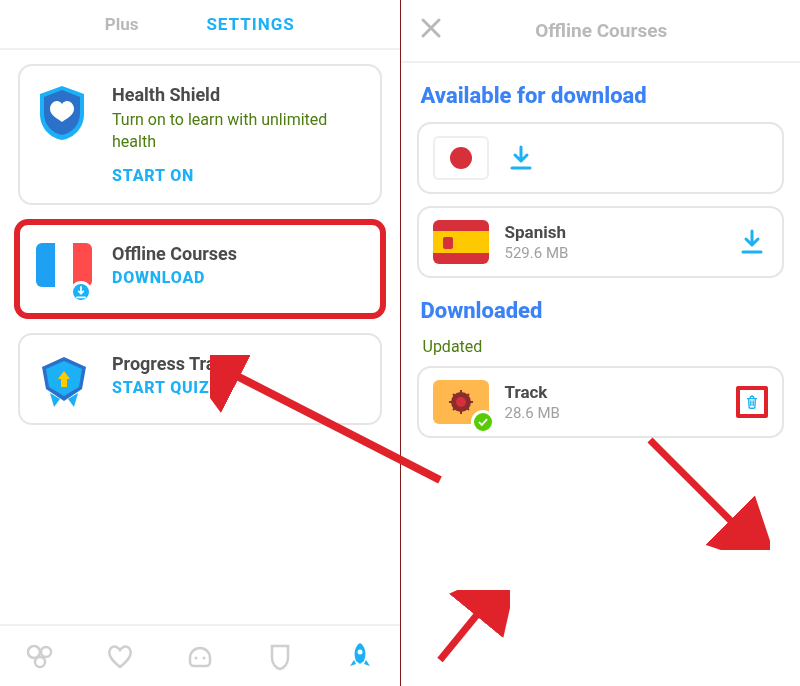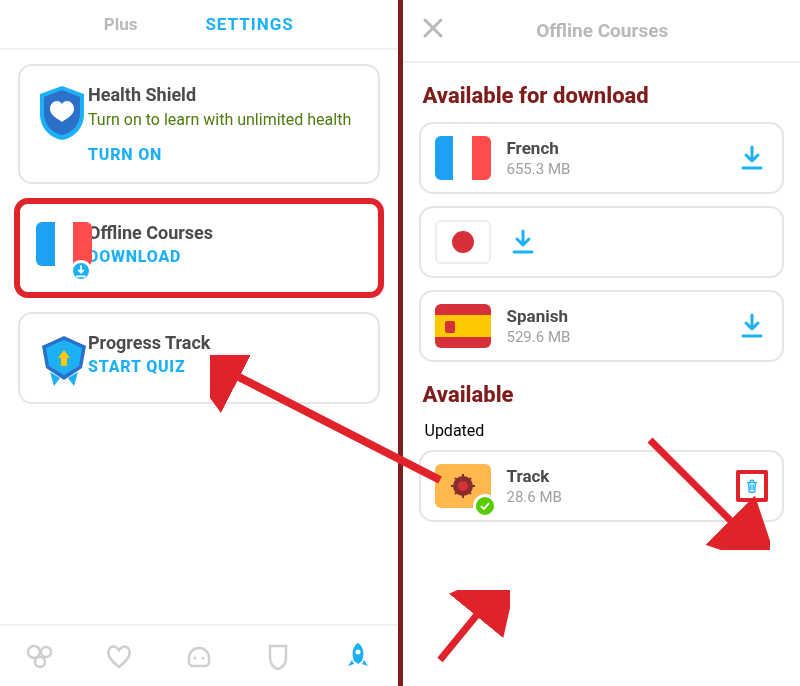--- a/index.html
+++ b/index.html
@@ -6,21 +6,21 @@
   body {
     font-family: -apple-system, BlinkMacSystemFont, "Segoe UI", Roboto, Arial, sans-serif;
     background: #fff;
     width: 800px;
     height: 686px;
     overflow: hidden;
     position: relative;
   }
   .container { display: flex; width: 800px; height: 686px; }
   .panel { flex: 1; position: relative; }
-  .panel-left { border-right: 5px solid #7f1d1d; }
+  .panel-left { border-right: 1px solid #7f1d1d; }
   .tabs {
     display: flex;
     justify-content: center;
     gap: 60px;
     padding: 14px 0;
     border-bottom: 2px solid #f0f0f0;
     font-size: 17px;
     font-weight: 700;
   }
   .tab-inactive { color: #b9b9b9; }
@@ -44,21 +44,21 @@
     font-size: 19px;
     font-weight: 700;
     padding-right: 40px;
   }
   .cards { padding: 14px 18px; display: flex; flex-direction: column; gap: 18px; }
   .card {
     border: 2px solid #e5e5e5;
     border-radius: 14px;
     padding: 18px 16px;
     display: flex;
-    gap: 0;
+    gap: 24px;
     position: relative;
   }
   .card-icon { width: 52px; height: 52px; flex-shrink: 0; position: relative; }
   .card-body { flex: 1; }
   .card-title { font-size: 18px; font-weight: 700; color: #4b4b4b; margin-bottom: 4px; }
   .card-desc { font-size: 16px; color: #4d7c0f; line-height: 1.35; margin-bottom: 14px; }
   .card-action { font-size: 16px; font-weight: 800; color: #1cb0f6; letter-spacing: 0.8px; }
   .shield-svg { width: 52px; height: 58px; }
   .flag-fr {
     width: 56px; height: 44px; border-radius: 6px; overflow: hidden;
@@ -97,22 +97,22 @@
     display:flex; align-items:center; justify-content:center; z-index:3;
   }
   .check-circle svg { width:14px; height:14px; stroke:#fff; stroke-width:3; fill:none; }
   .quiz-svg { width:56px; height:56px; }
   .red-highlight {
     border: 6px solid #e0232a;
     border-radius: 14px;
     margin: -4px;
     padding: 18px 16px;
   }
-  .section-title { font-size:22px; font-weight:800; color:#7f1d1d; margin:20px 0 14px 20px; }
-  .subsection-label { font-size:16px; color:#000000; margin:2px 0 10px 22px; }
+  .section-title { font-size:22px; font-weight:800; color:#3b82f6; margin:20px 0 14px 20px; }
+  .subsection-label { font-size:16px; color:#4d7c0f; margin:2px 0 10px 22px; }
   .dl-list { padding: 0 16px; display:flex; flex-direction:column; gap:12px; }
   .dl-item {
     border:2px solid #e5e5e5; border-radius:14px; padding:12px 14px;
     display:flex; align-items:center; gap:16px;
   }
   .dl-info { flex:1; }
   .dl-name { font-size:17px; font-weight:700; color:#4b4b4b; }
   .dl-size { font-size:15px; color:#a0a0a0; margin-top:2px; }
   .dl-action { width:32px; height:32px; display:flex; align-items:center; justify-content:center; }
   .dl-action svg { width:28px; height:28px; }
@@ -145,21 +145,21 @@
         <div class="card-icon">
           <svg class="shield-svg" viewBox="0 0 52 58">
             <path d="M26 2 L48 10 V30 C48 44 38 54 26 56 C14 54 4 44 4 30 V10 Z" fill="#1cb0f6"></path>
             <path d="M26 6 L44 13 V29 C44 41 36 49 26 51 C16 49 8 41 8 29 V13 Z" fill="#2b70c9"></path>
             <path d="M26 20 c-4 -6 -12 -2 -12 5 c0 6 8 10 12 13 c4 -3 12 -7 12 -13 c0 -7 -8 -11 -12 -5 z" fill="#fff"></path>
           </svg>
         </div>
         <div class="card-body">
           <div class="card-title">Health Shield</div>
           <div class="card-desc">Turn on to learn with unlimited health</div>
-          <div class="card-action">TURN ON</div>
+          <div class="card-action">START ON</div>
         </div>
       </div>
 
       <div class="card red-highlight">
         <div class="card-icon">
           <div class="flag-fr">
               <div class="b"></div>
               <div class="w"></div>
               <div class="r"></div>
             </div>
@@ -234,39 +234,20 @@
         <svg width="24" height="24" viewBox="0 0 24 24">
             <path d="M4 4 L20 20 M20 4 L4 20" stroke="#b9b9b9" stroke-width="3" stroke-linecap="round"></path>
           </svg>
       </div>
       <div class="right-title">Offline Courses</div>
     </div>
 
     <div class="section-title">Available for download</div>
     <div class="dl-list">
 
-      <div class="dl-item">
-        <div>
-          <div class="flag-fr">
-              <div class="b"></div>
-              <div class="w"></div>
-              <div class="r"></div>
-            </div>
-        </div>
-        <div class="dl-info">
-          <div class="dl-name">French</div>
-          <div class="dl-size">655.3 MB</div>
-        </div>
-        <div class="dl-action">
-          <svg viewBox="0 0 28 28">
-              <path d="M14 3 v14 m0 0 l-6 -6 m6 6 l6 -6" stroke="#1cb0f6" stroke-width="3" fill="none" stroke-linecap="round" stroke-linejoin="round"></path>
-              <path d="M5 24 h18" stroke="#1cb0f6" stroke-width="3" stroke-linecap="round"></path>
-            </svg>
-        </div>
-      </div>
 
       <div class="dl-item">
         <div>
           <div class="flag-jp">
               <div class="dot"></div>
             </div>
         </div>
         <div class="dl-action">
           <svg viewBox="0 0 28 28">
               <path d="M14 3 v14 m0 0 l-6 -6 m6 6 l6 -6" stroke="#1cb0f6" stroke-width="3" fill="none" stroke-linecap="round" stroke-linejoin="round"></path>
@@ -292,21 +273,21 @@
         <div class="dl-action">
           <svg viewBox="0 0 28 28">
               <path d="M14 3 v14 m0 0 l-6 -6 m6 6 l6 -6" stroke="#1cb0f6" stroke-width="3" fill="none" stroke-linecap="round" stroke-linejoin="round"></path>
               <path d="M5 24 h18" stroke="#1cb0f6" stroke-width="3" stroke-linecap="round"></path>
             </svg>
         </div>
       </div>
 
     </div>
 
-    <div class="section-title">Available</div>
+    <div class="section-title">Downloaded</div>
     <div class="subsection-label">Updated</div>
 
     <div class="dl-list">
       <div class="dl-item">
         <div style="position:relative">
           <div class="navajo">
             <svg viewBox="0 0 32 32">
                 <circle cx="16" cy="16" r="10" fill="#8b2d2d"></circle>
                 <circle cx="16" cy="16" r="5" fill="#d6303a"></circle>
                 <path d="M16 4 v4 M16 24 v4 M4 16 h4 M24 16 h4 M8 8 l3 3 M24 24 l-3 -3 M24 8 l-3 3 M8 24 l3 -3" stroke="#8b2d2d" stroke-width="2"></path>

